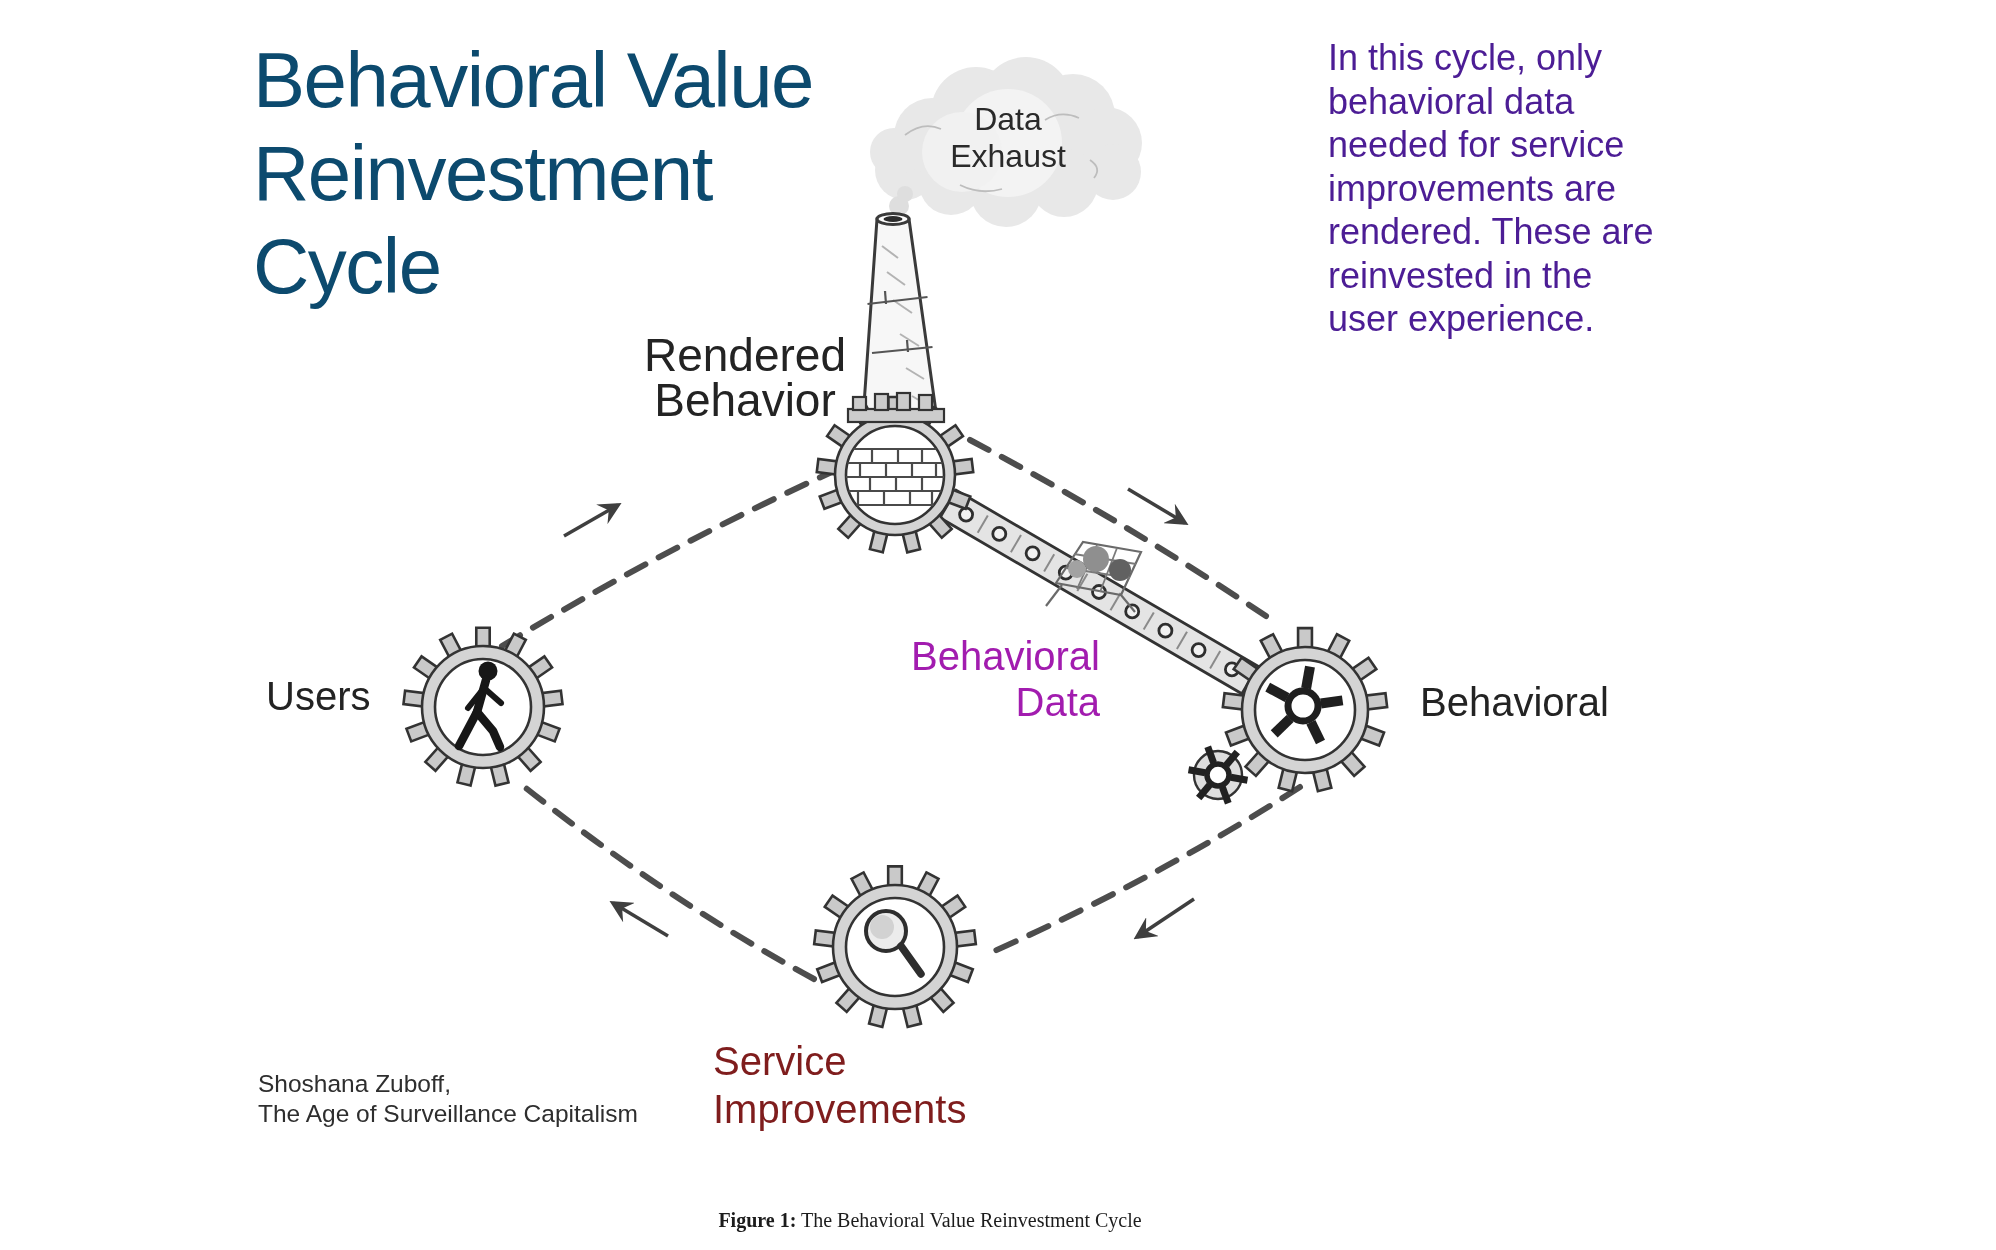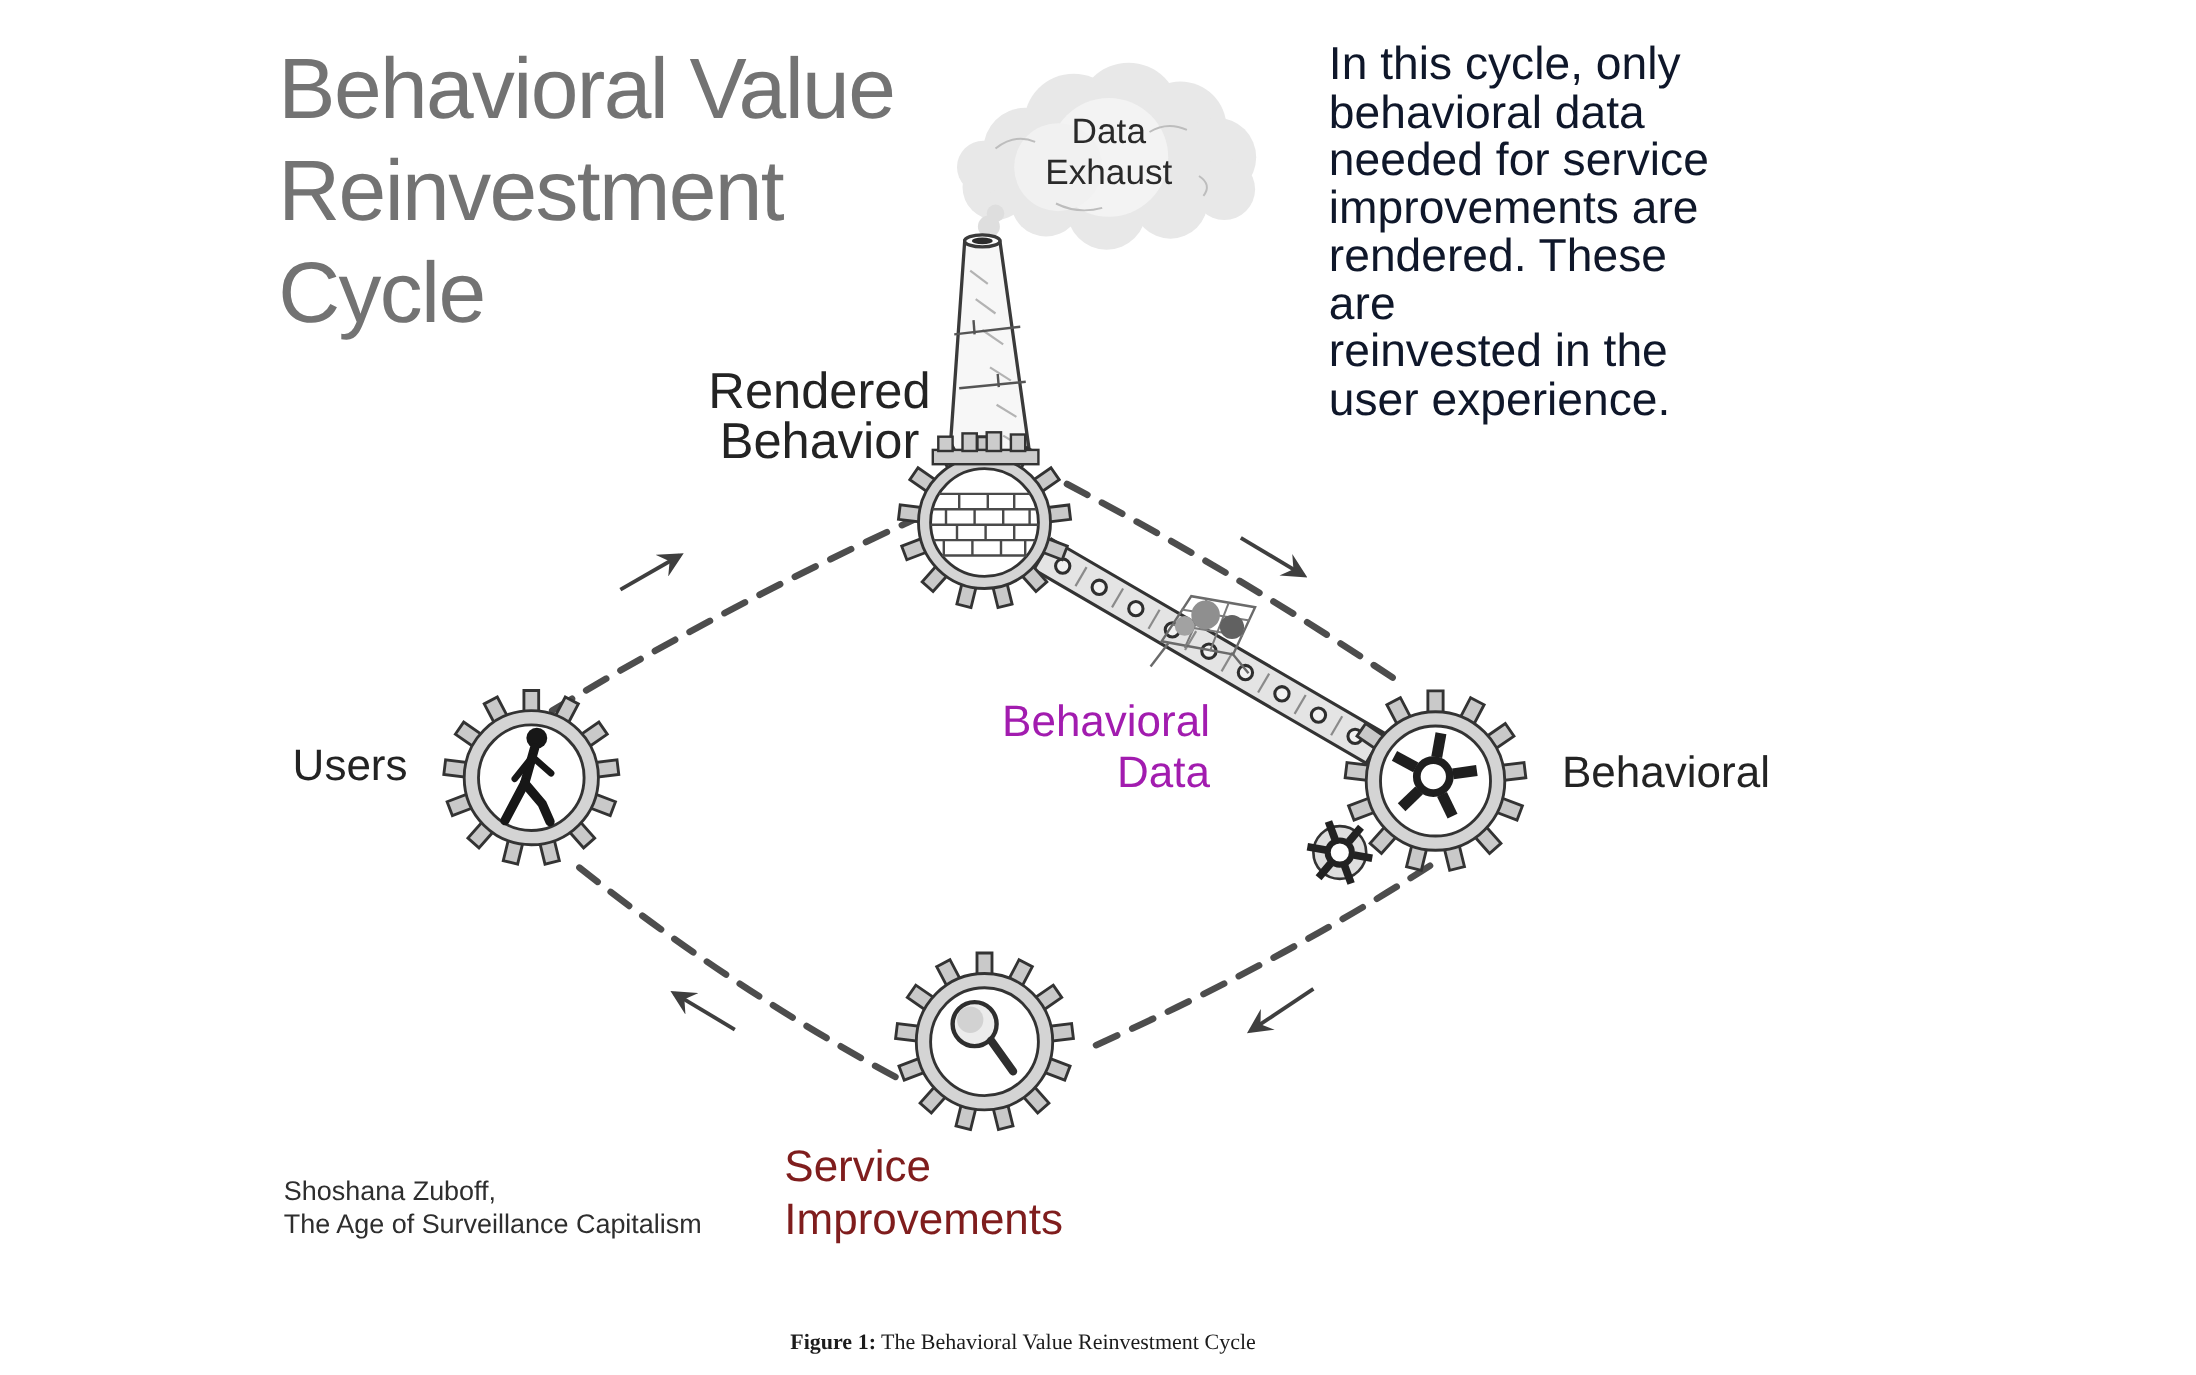--- a/index.html
+++ b/index.html
@@ -2,22 +2,22 @@
 <html><head>
 <meta charset="utf-8">
 <style>
   html,body{margin:0;padding:0}
   body{
     width:1996px;height:1250px;position:relative;overflow:hidden;
     background:#ffffff;color:#1a1a1a;
     font-family:"Liberation Sans", sans-serif;
   }
   .t{position:absolute;white-space:pre-line}
-  .title{left:253px;top:34px;font-size:78px;line-height:93px;letter-spacing:-1.5px;color:#737373}
-  .note{left:1208px;top:36px;width:370px;font-size:42px;line-height:43.5px;color:#0f172a}
+  .title{left:253px;top:34px;font-size:78px;line-height:93px;letter-spacing:-1.5px;color:#0c4a6e}
+  .note{left:1328px;top:36px;width:370px;font-size:36px;line-height:43.5px;color:#4c1d95}
   .exhaust{left:898px;top:101px;width:220px;text-align:center;font-size:32px;line-height:37px;color:#2a2a2a}
   .rendered{left:610px;top:333px;width:270px;text-align:center;font-size:46px;line-height:45px;color:#232323}
   .users-l{left:266px;top:674px;font-size:40px;color:#232323}
   .analytics-l{left:1420px;top:680px;font-size:40px;color:#232323}
   .behdata{left:850px;top:633px;width:250px;text-align:right;font-size:40px;line-height:46px;color:#a21caf}
   .service{left:713px;top:1037px;width:364px;text-align:left;font-size:40px;line-height:48px;color:#7f1d1d}
   .attr{left:258px;top:1069px;font-size:24.5px;line-height:30px;color:#2e2e2e}
   .caption{left:610px;top:1186px;width:640px;text-align:center;font-size:20px;font-family:"Liberation Serif", serif;color:#1c1c1c}
   .cap-b{font-weight:bold}
   svg.canvas{position:absolute;left:0;top:0}

